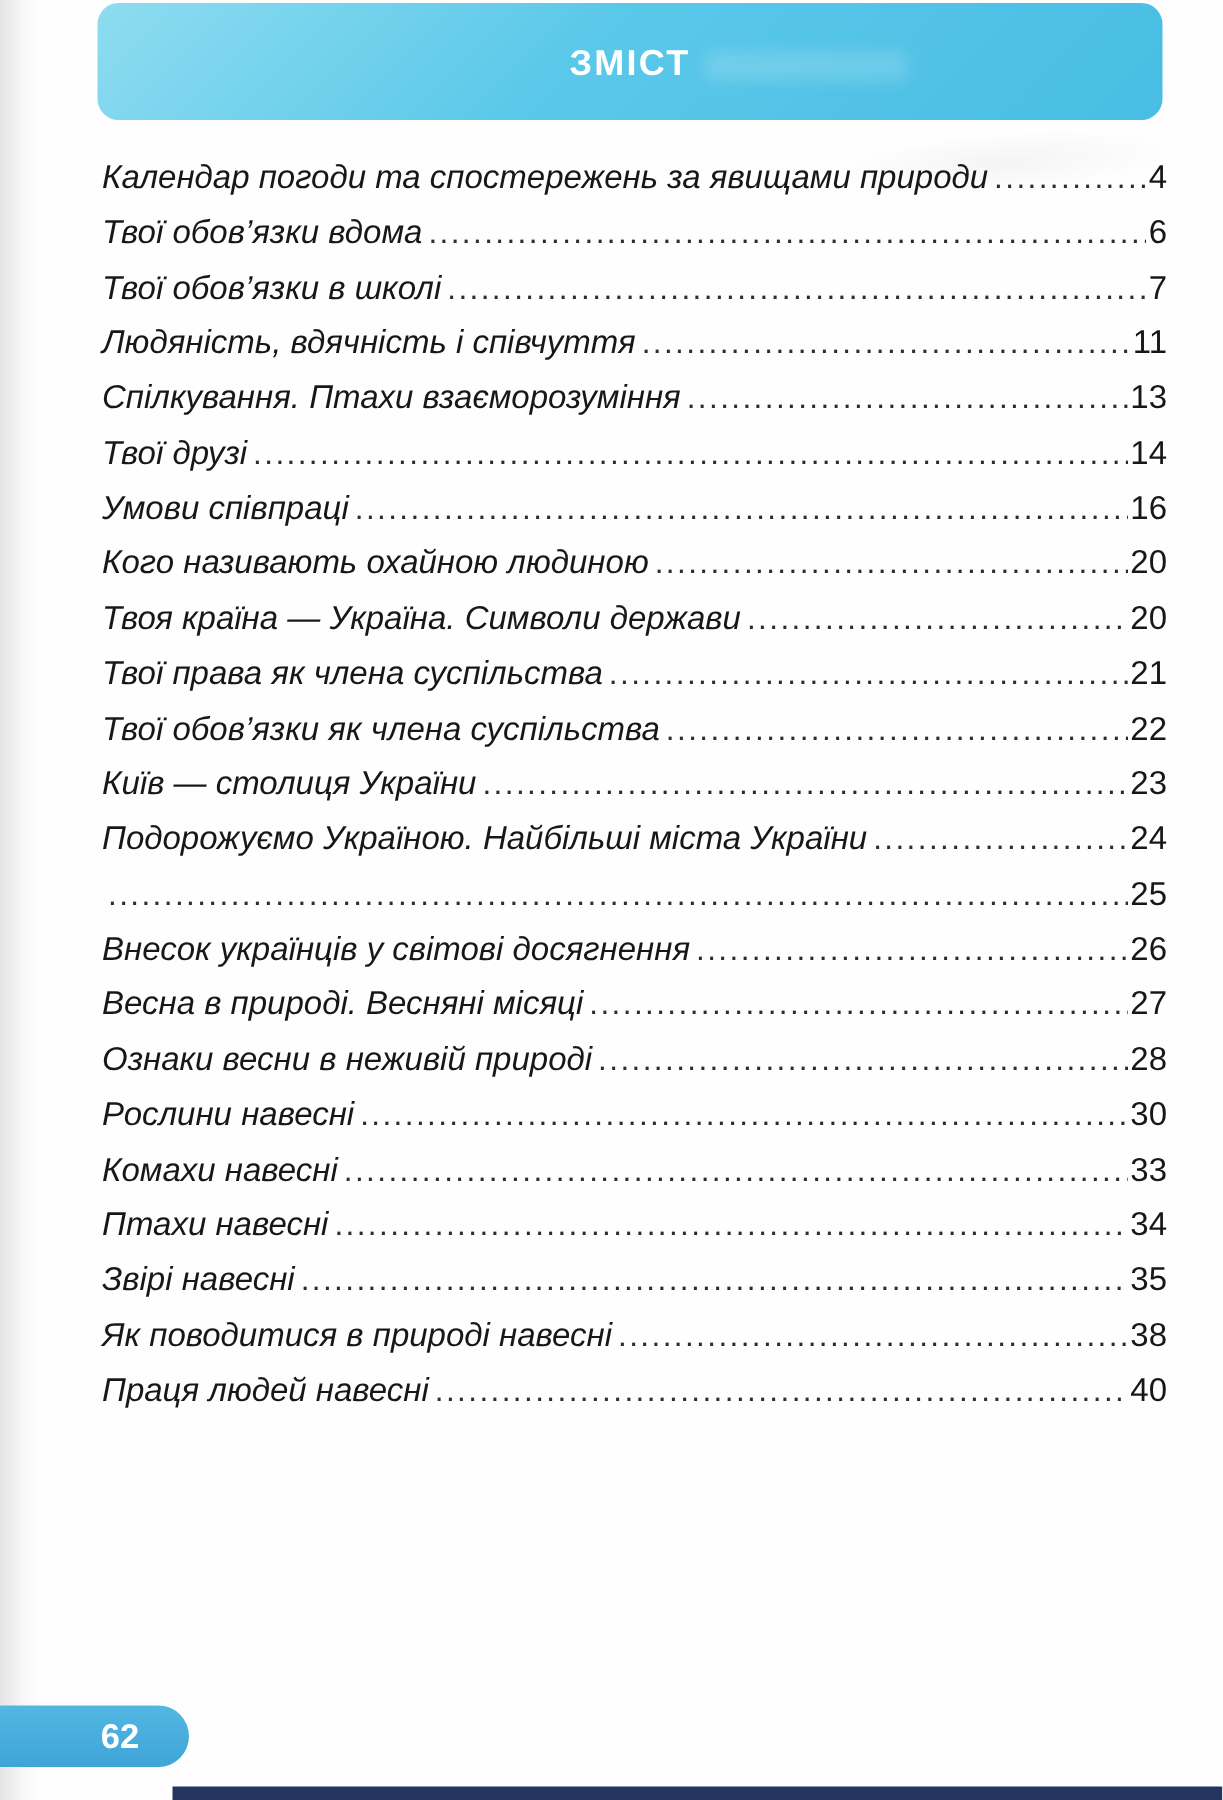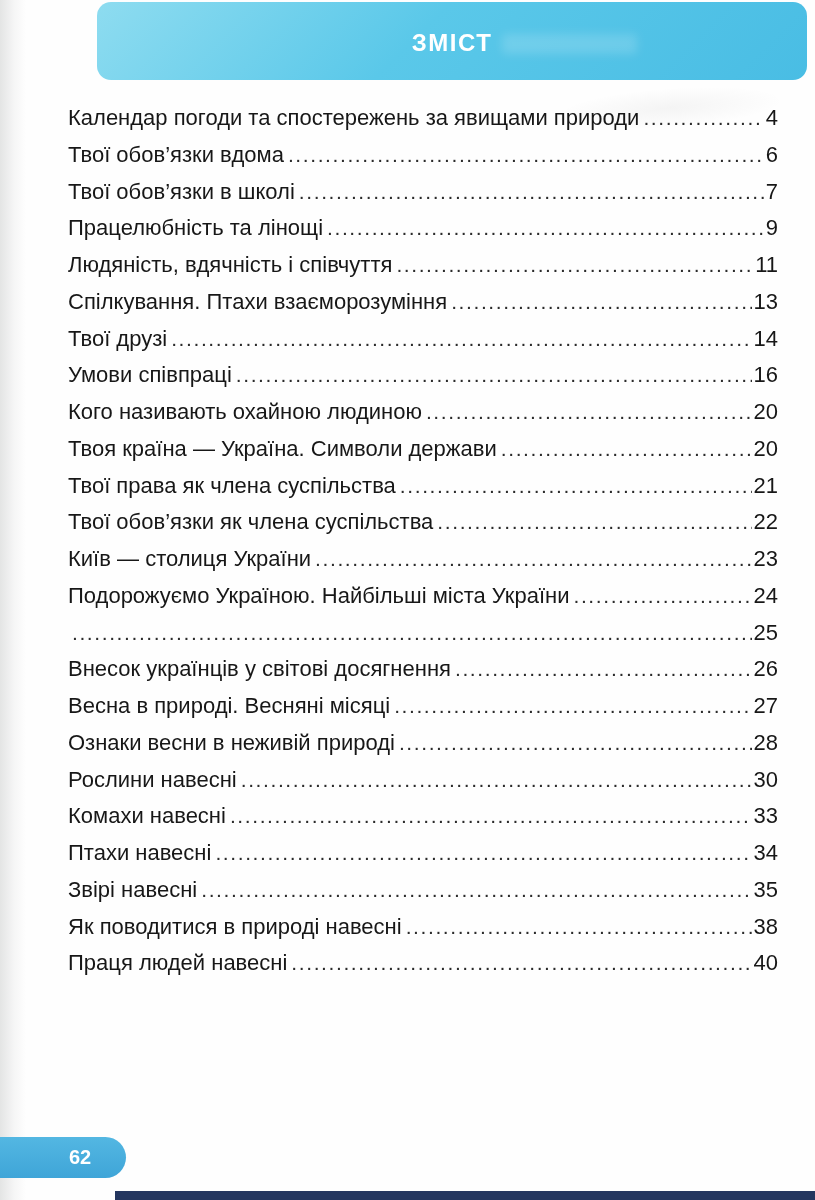--- a/index.html
+++ b/index.html
@@ -24,58 +24,58 @@
     position: absolute; top: 88px; right: 30px; width: 230px; height: 40px;
     background: radial-gradient(ellipse at center, rgba(60,60,60,0.05), rgba(0,0,0,0) 70%);
     transform: rotate(-4deg);
     pointer-events: none;
   }
   
   .header-bar {
     position: absolute; left: 65px; top: 2px; width: 710px; height: 78px;
     border-radius: 14px;
     background: linear-gradient(135deg, #8edcf0 0%, #5ac8e9 45%, #49bde4 100%);
-    display: flex; align-items: center; justify-content: center; margin-left: 32px;
+    display: flex; align-items: center; justify-content: center;
   }
   .header-title {
     color: #ffffff; font-weight: bold; font-size: 24px; letter-spacing: 1.5px;
     transform: translateY(2px);
   }
   .header-ghost {
     position: absolute; left: 405px; top: 32px; width: 135px; height: 20px;
     background: rgba(255,255,255,0.16); filter: blur(5px); border-radius: 4px;
     pointer-events: none;
   }
   
   .toc {
     position: absolute; left: 68px; top: 100px; width: 710px;
   }
   .toc-row {
     display: flex; align-items: baseline;
     height: 36.75px; line-height: 36.75px;
     font-size: 22px; font-weight: 500; color: #171717;
   }
-  .toc-title { white-space: nowrap; }
+  .toc-title { white-space: nowrap; font-style: italic; }
   .toc-dots {
     flex: 1 1 auto; overflow: hidden; white-space: nowrap;
     margin: 0 2px 0 4px; color: #2b2b2b;
   }
   .toc-dots::after {
     content: "......................................................................................................................................................";
     letter-spacing: 1.6px; font-size: 21px;
   }
   .toc-page { white-space: nowrap; }
   
   .page-badge {
     position: absolute; left: 0; bottom: 22px; width: 126px; height: 41px;
     background: linear-gradient(180deg, #53b7e2, #3fa5d8);
     border-radius: 0 21px 21px 0;
     display: flex; align-items: center; justify-content: center;
     padding-left: 34px; box-sizing: border-box;
-    color: #ffffff; font-weight: bold; font-size: 20px;
+    color: #ffffff; font-weight: bold; font-size: 23px;
   }
   
   .bottom-strip {
     position: absolute; left: 115px; right: 0; bottom: 0; height: 9px;
     background: #24365f;
   }
 </style>
 </head>
 <body>
 
@@ -99,25 +99,20 @@
         <span class="toc-title">Твої обов’язки вдома</span>
         <span class="toc-dots"></span>
         <span class="toc-page">6</span>
       </div>
     <div class="toc-row">
         <span class="toc-title">Твої обов’язки в школі</span>
         <span class="toc-dots"></span>
         <span class="toc-page">7</span>
       </div>
     <div class="toc-row">
-        <span class="toc-title">Працелюбність та лінощі</span>
-        <span class="toc-dots"></span>
-        <span class="toc-page">9</span>
-      </div>
-    <div class="toc-row">
         <span class="toc-title">Людяність, вдячність і співчуття</span>
         <span class="toc-dots"></span>
         <span class="toc-page">11</span>
       </div>
     <div class="toc-row">
         <span class="toc-title">Спілкування. Птахи взаєморозуміння</span>
         <span class="toc-dots"></span>
         <span class="toc-page">13</span>
       </div>
     <div class="toc-row">

